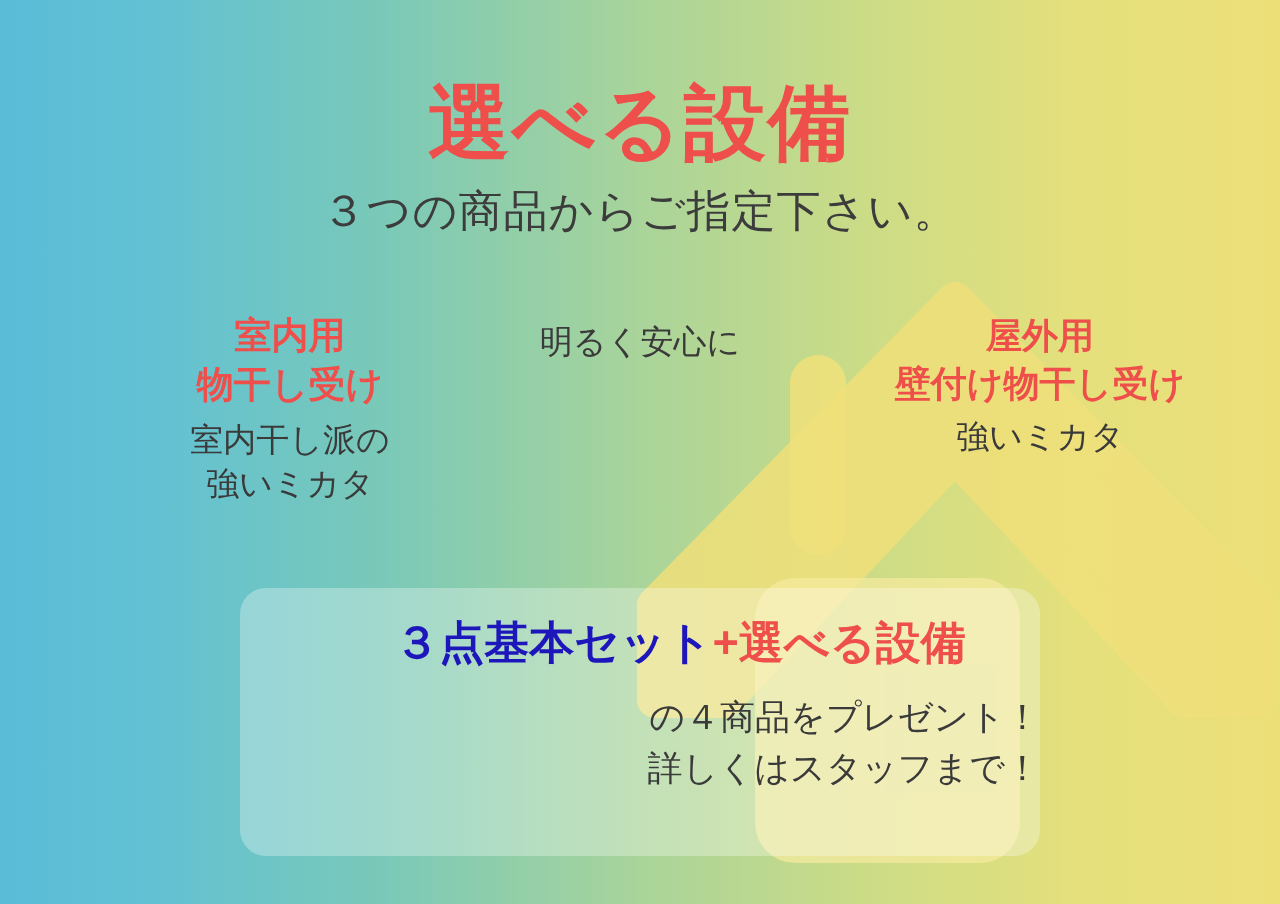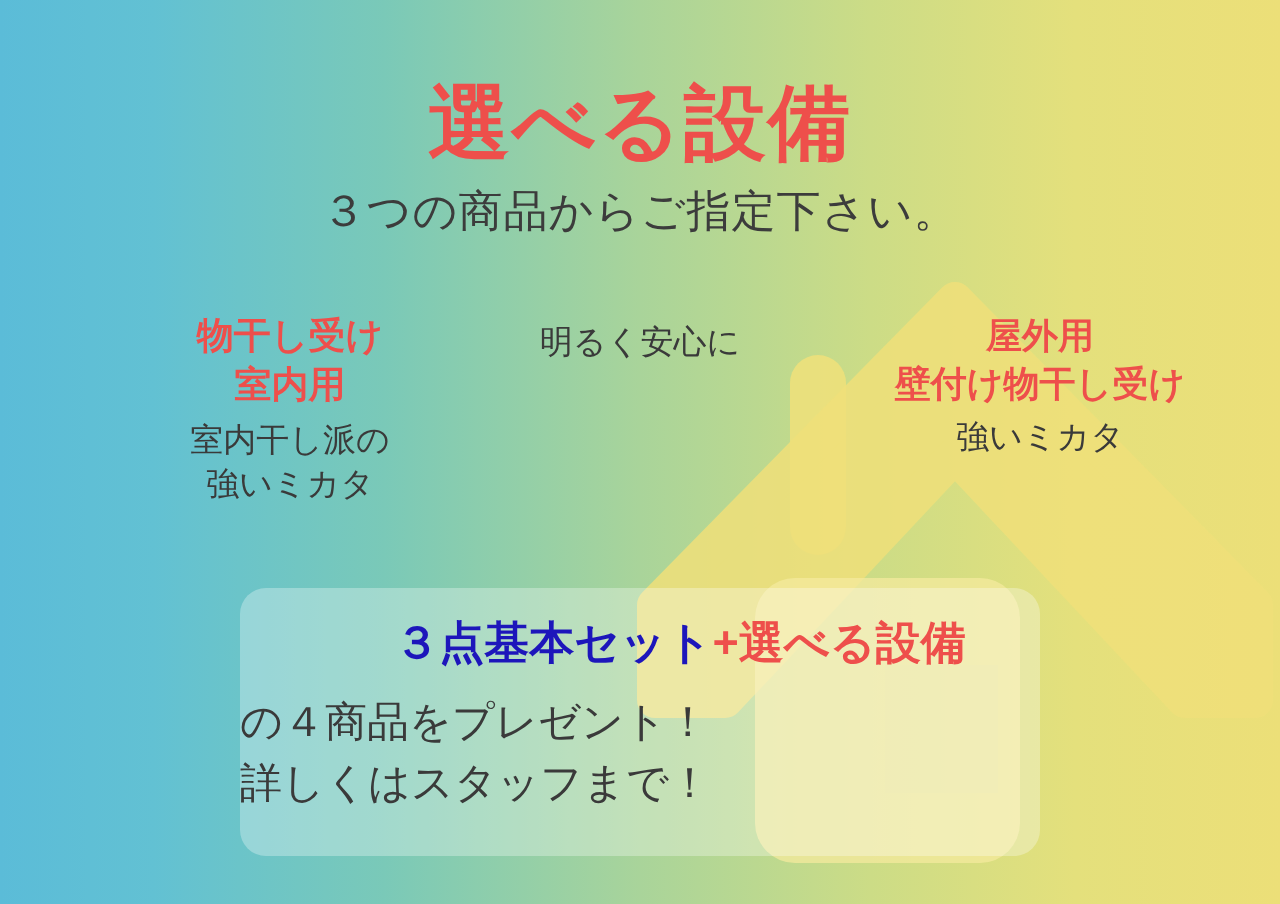--- a/index.html
+++ b/index.html
@@ -118,22 +118,22 @@
   }
   .offer-headline .part-blue { color: #1d16bb; }
   .offer-headline .part-plus { color: #ee4f4b; }
   .offer-headline .part-red  { color: #ee4f4b; }
 
   .offer-lines {
     position: absolute;
     left: 0;
     top: 104px;
     width: 800px;
-    text-align: left;
-    font-size: 42px;
+    text-align: right;
+    font-size: 35px;
     font-weight: 500;
     color: #3a3a3a;
     line-height: 1.45;
   }
   .offer-lines .of-line { display: block; }
 </style>
 </head>
 <body>
 
 <div id="poster">
@@ -151,22 +151,22 @@
 
   <div class="title-block">
     <h1 class="main-title">選べる設備</h1>
     <p class="subtitle">３つの商品からご指定下さい。</p>
   </div>
 
   <div class="options-row">
 
     <div class="option-col col-1">
       <div class="option-name">
+        <span class="nm-line">室内用</span>
         <span class="nm-line">物干し受け</span>
-        <span class="nm-line">室内用</span>
       </div>
       <div class="option-desc">
         <span class="ds-line">室内干し派の</span>
         <span class="ds-line">強いミカタ</span>
       </div>
     </div>
 
     <div class="option-col col-2">
       <div class="option-desc">
         <span class="ds-line">明るく安心に</span>

